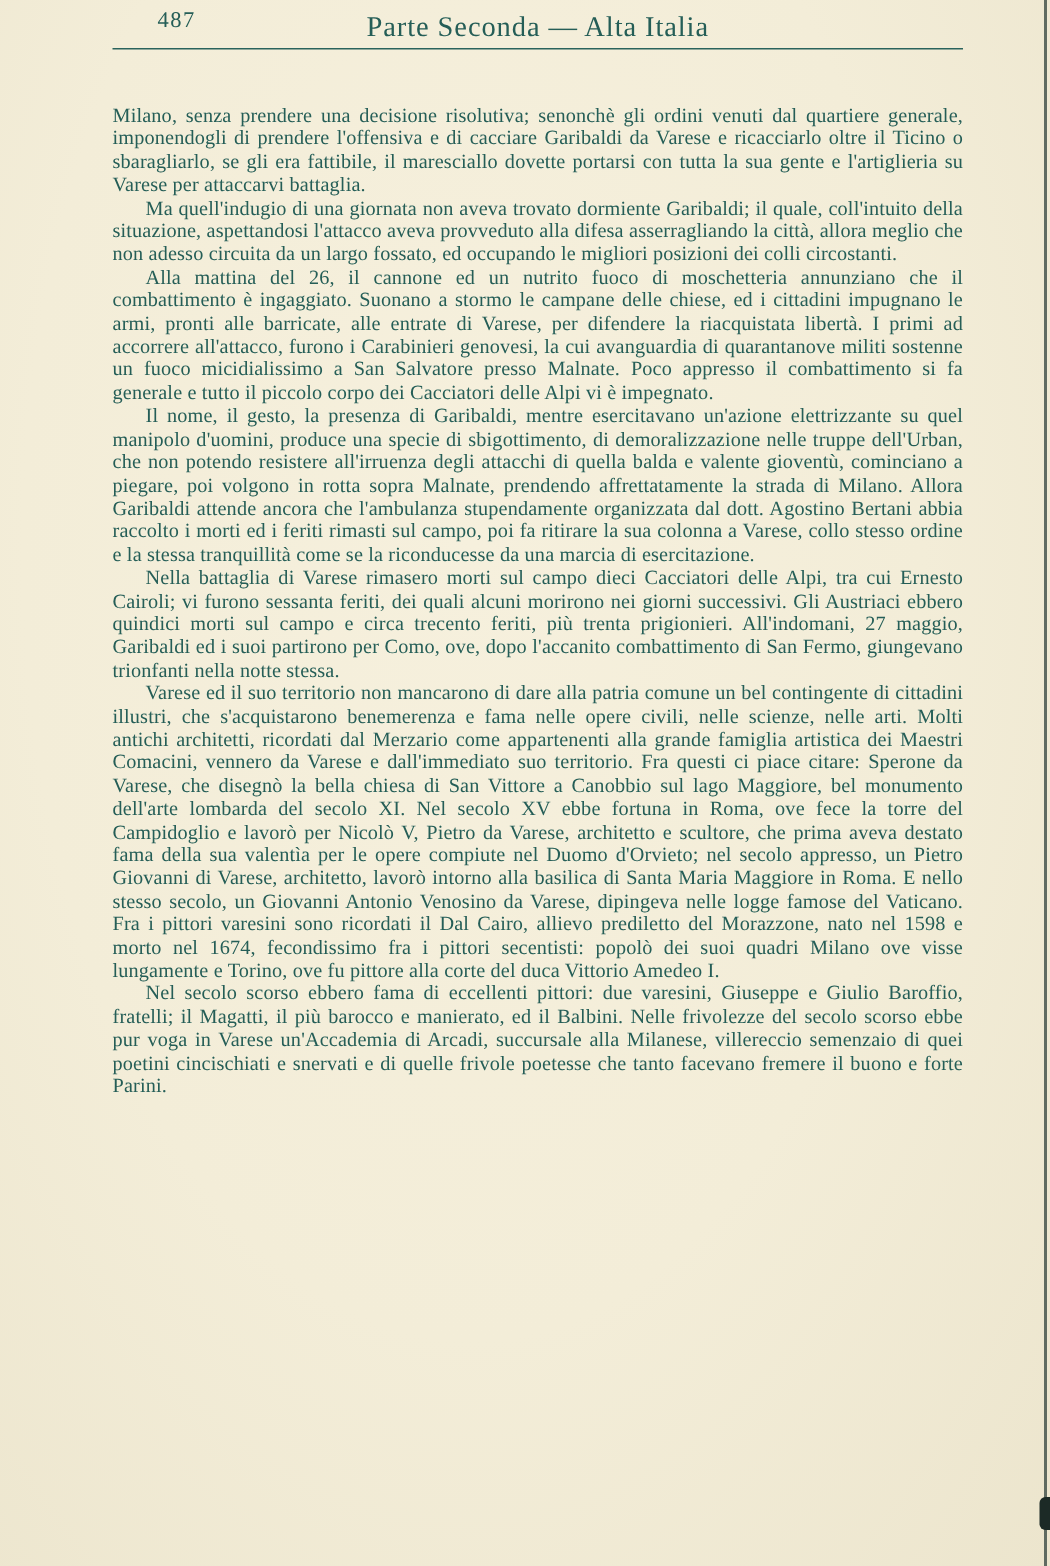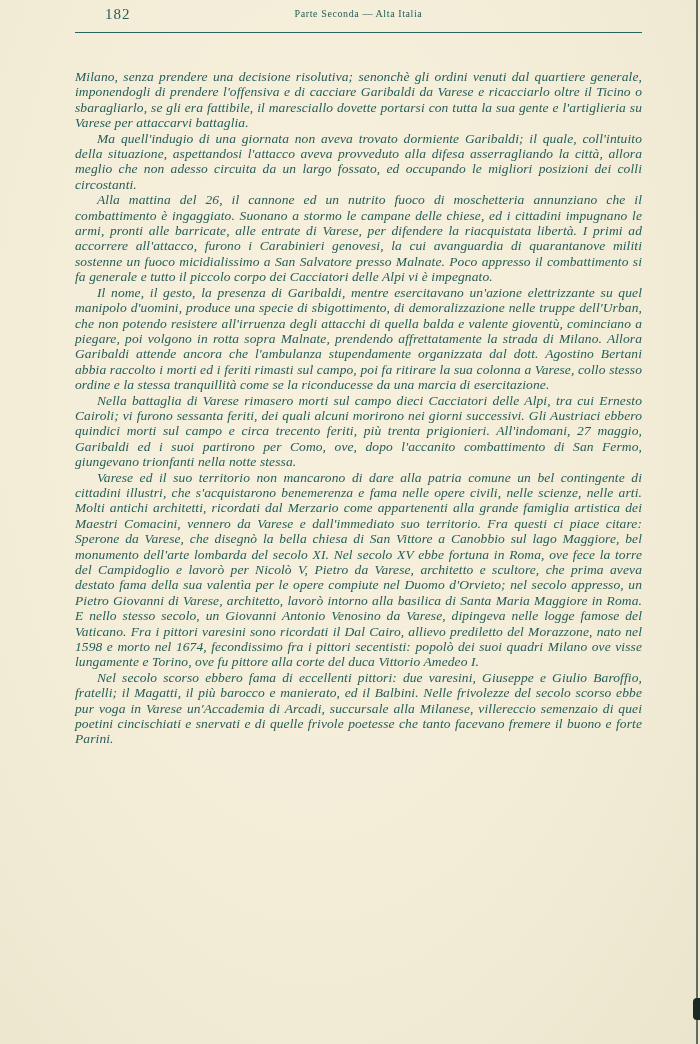--- a/index.html
+++ b/index.html
@@ -24,36 +24,35 @@
     top: 6px;
     font-size: 15px;
     letter-spacing: 1px;
   }
   .running {
     position: absolute;
     left: 75px;
     right: 58px;
     top: 8px;
     text-align: center;
-    font-size: 10px;
+    font-size: 19px;
     letter-spacing: 0.6px;
   }
   .rule {
     margin: 2px 58px 0 75px;
     border-bottom: 1px solid #2a635c;
     height: 0;
   }
   .body {
     margin: 36px 58px 0 75px;
     font-size: 13.5px;
     line-height: 15.4px;
     text-align: justify;
     letter-spacing: 0.1px;
     hyphens: none;
-    font-style: italic;
   }
   .body p {
     margin: 0;
     text-indent: 22px;
   }
   .body p.noindent { text-indent: 0; }
   .section-heading {
     margin: 20px 0 14px 0;
     font-size: 14px;
     font-weight: normal;
@@ -79,21 +78,21 @@
     background: #1c2a26;
     border-radius: 4px 0 0 4px;
   }
 </style>
 </head>
 <body>
 
 <div class="page">
 
   <div class="header">
-    <span class="pagenum">182</span>
+    <span class="pagenum">487</span>
     <span class="running">Parte Seconda — Alta Italia</span>
   </div>
 
   <div class="rule"></div>
 
   <div class="body">
     <p class="noindent">Milano, senza prendere una decisione risolutiva; senonchè gli ordini venuti dal quartiere generale, imponendogli di prendere l'offensiva e di cacciare Garibaldi da Varese e ricacciarlo oltre il Ticino o sbaragliarlo, se gli era fattibile, il maresciallo dovette portarsi con tutta la sua gente e l'artiglieria su Varese per attaccarvi battaglia.</p>
     <p>Ma quell'indugio di una giornata non aveva trovato dormiente Garibaldi; il quale, coll'intuito della situazione, aspettandosi l'attacco aveva provveduto alla difesa asserragliando la città, allora meglio che non adesso circuita da un largo fossato, ed occupando le migliori posizioni dei colli circostanti.</p>
     <p>Alla mattina del 26, il cannone ed un nutrito fuoco di moschetteria annunziano che il combattimento è ingaggiato. Suonano a stormo le campane delle chiese, ed i cittadini impugnano le armi, pronti alle barricate, alle entrate di Varese, per difendere la riacquistata libertà. I primi ad accorrere all'attacco, furono i Carabinieri genovesi, la cui avanguardia di quarantanove militi sostenne un fuoco micidialissimo a San Salvatore presso Malnate. Poco appresso il combattimento si fa generale e tutto il piccolo corpo dei Cacciatori delle Alpi vi è impegnato.</p>
     <p>Il nome, il gesto, la presenza di Garibaldi, mentre esercitavano un'azione elettrizzante su quel manipolo d'uomini, produce una specie di sbigottimento, di demoralizzazione nelle truppe dell'Urban, che non potendo resistere all'irruenza degli attacchi di quella balda e valente gioventù, cominciano a piegare, poi volgono in rotta sopra Malnate, prendendo affrettatamente la strada di Milano. Allora Garibaldi attende ancora che l'ambulanza stupendamente organizzata dal dott. Agostino Bertani abbia raccolto i morti ed i feriti rimasti sul campo, poi fa ritirare la sua colonna a Varese, collo stesso ordine e la stessa tranquillità come se la riconducesse da una marcia di esercitazione.</p>

